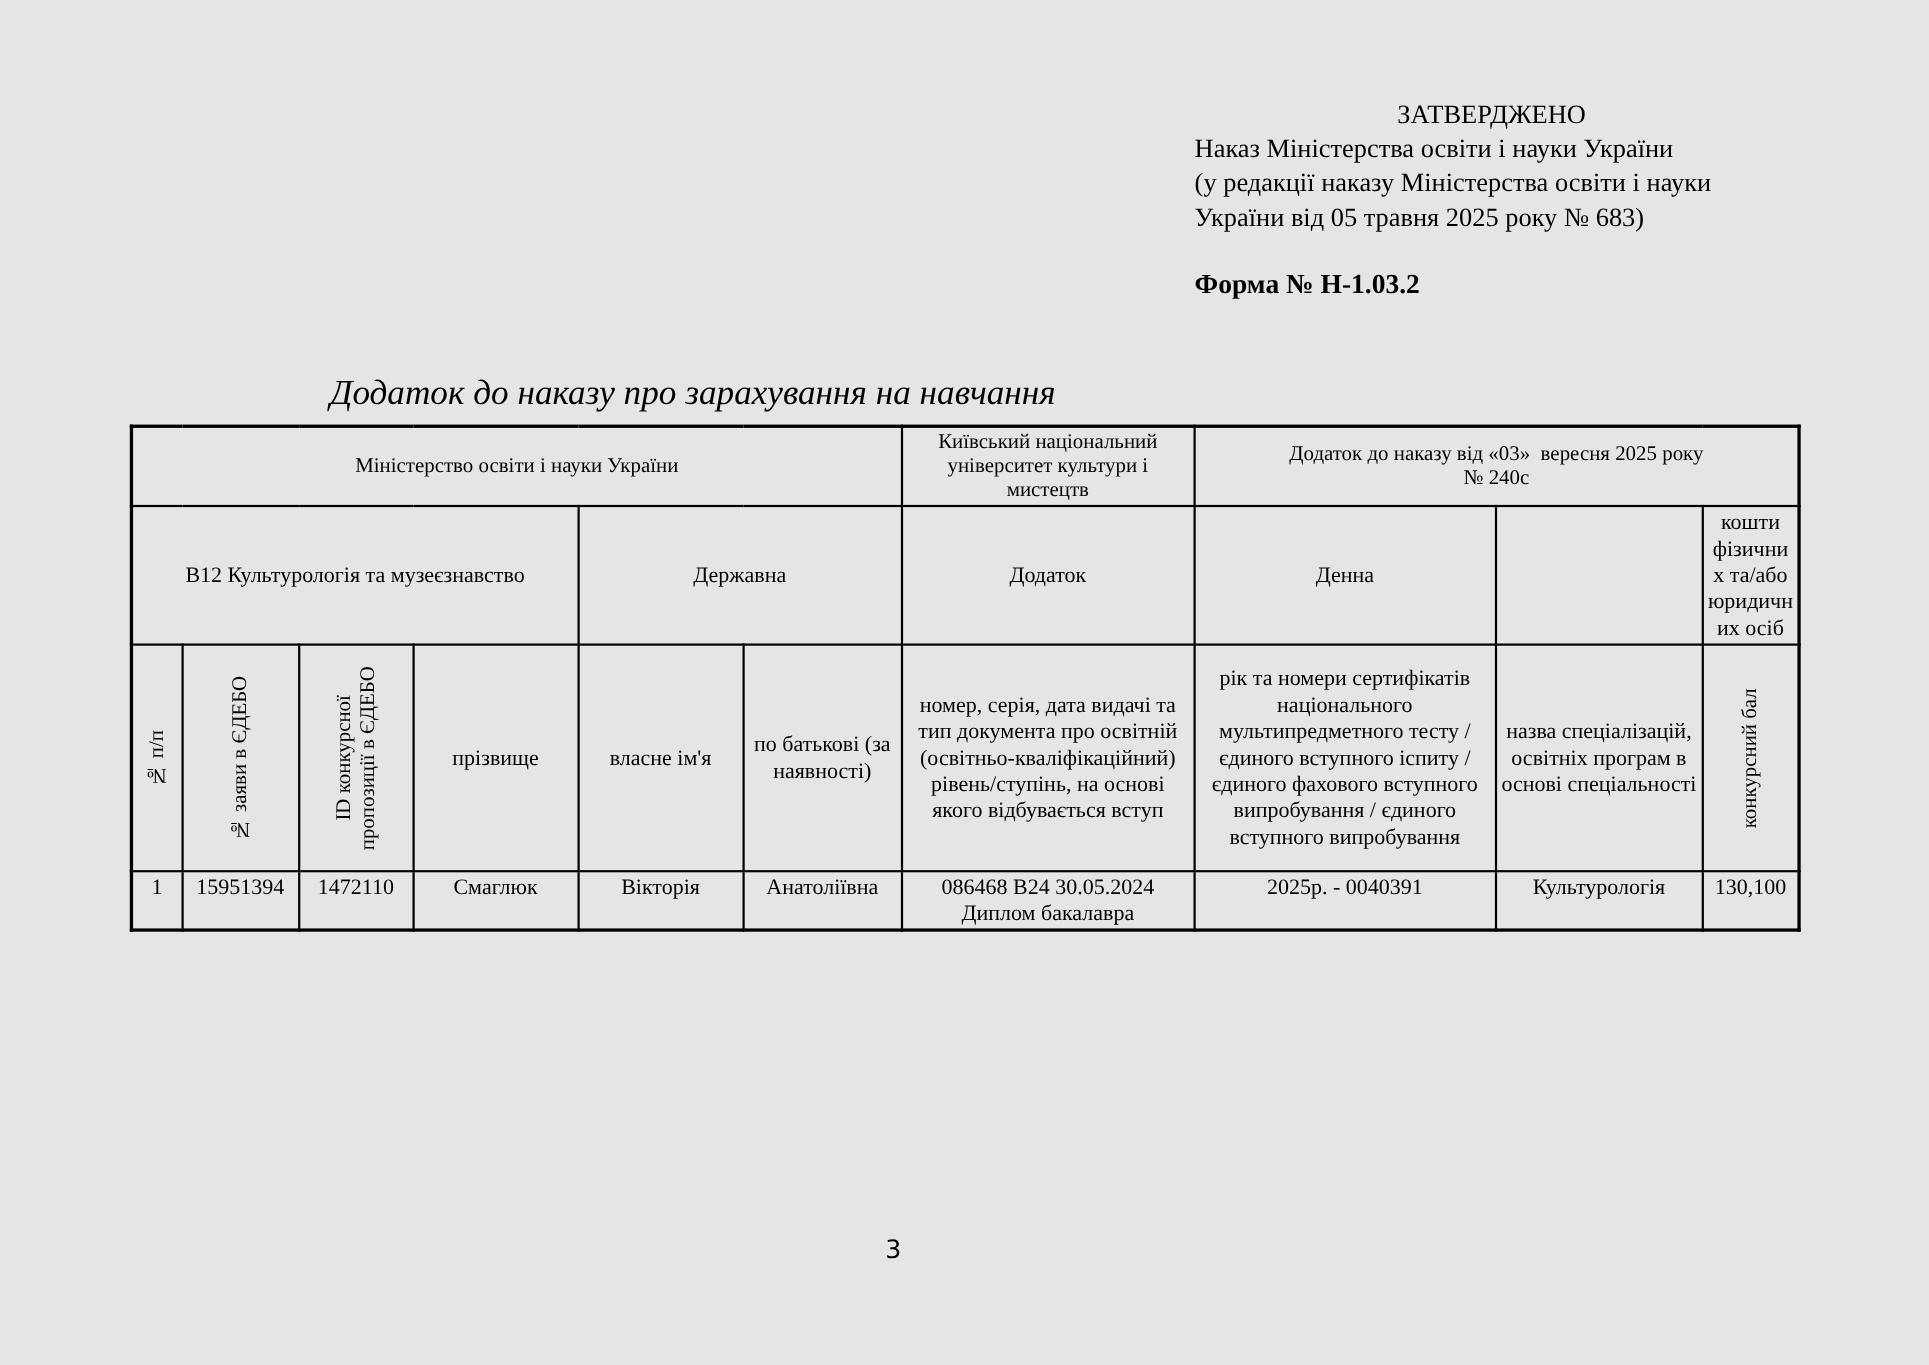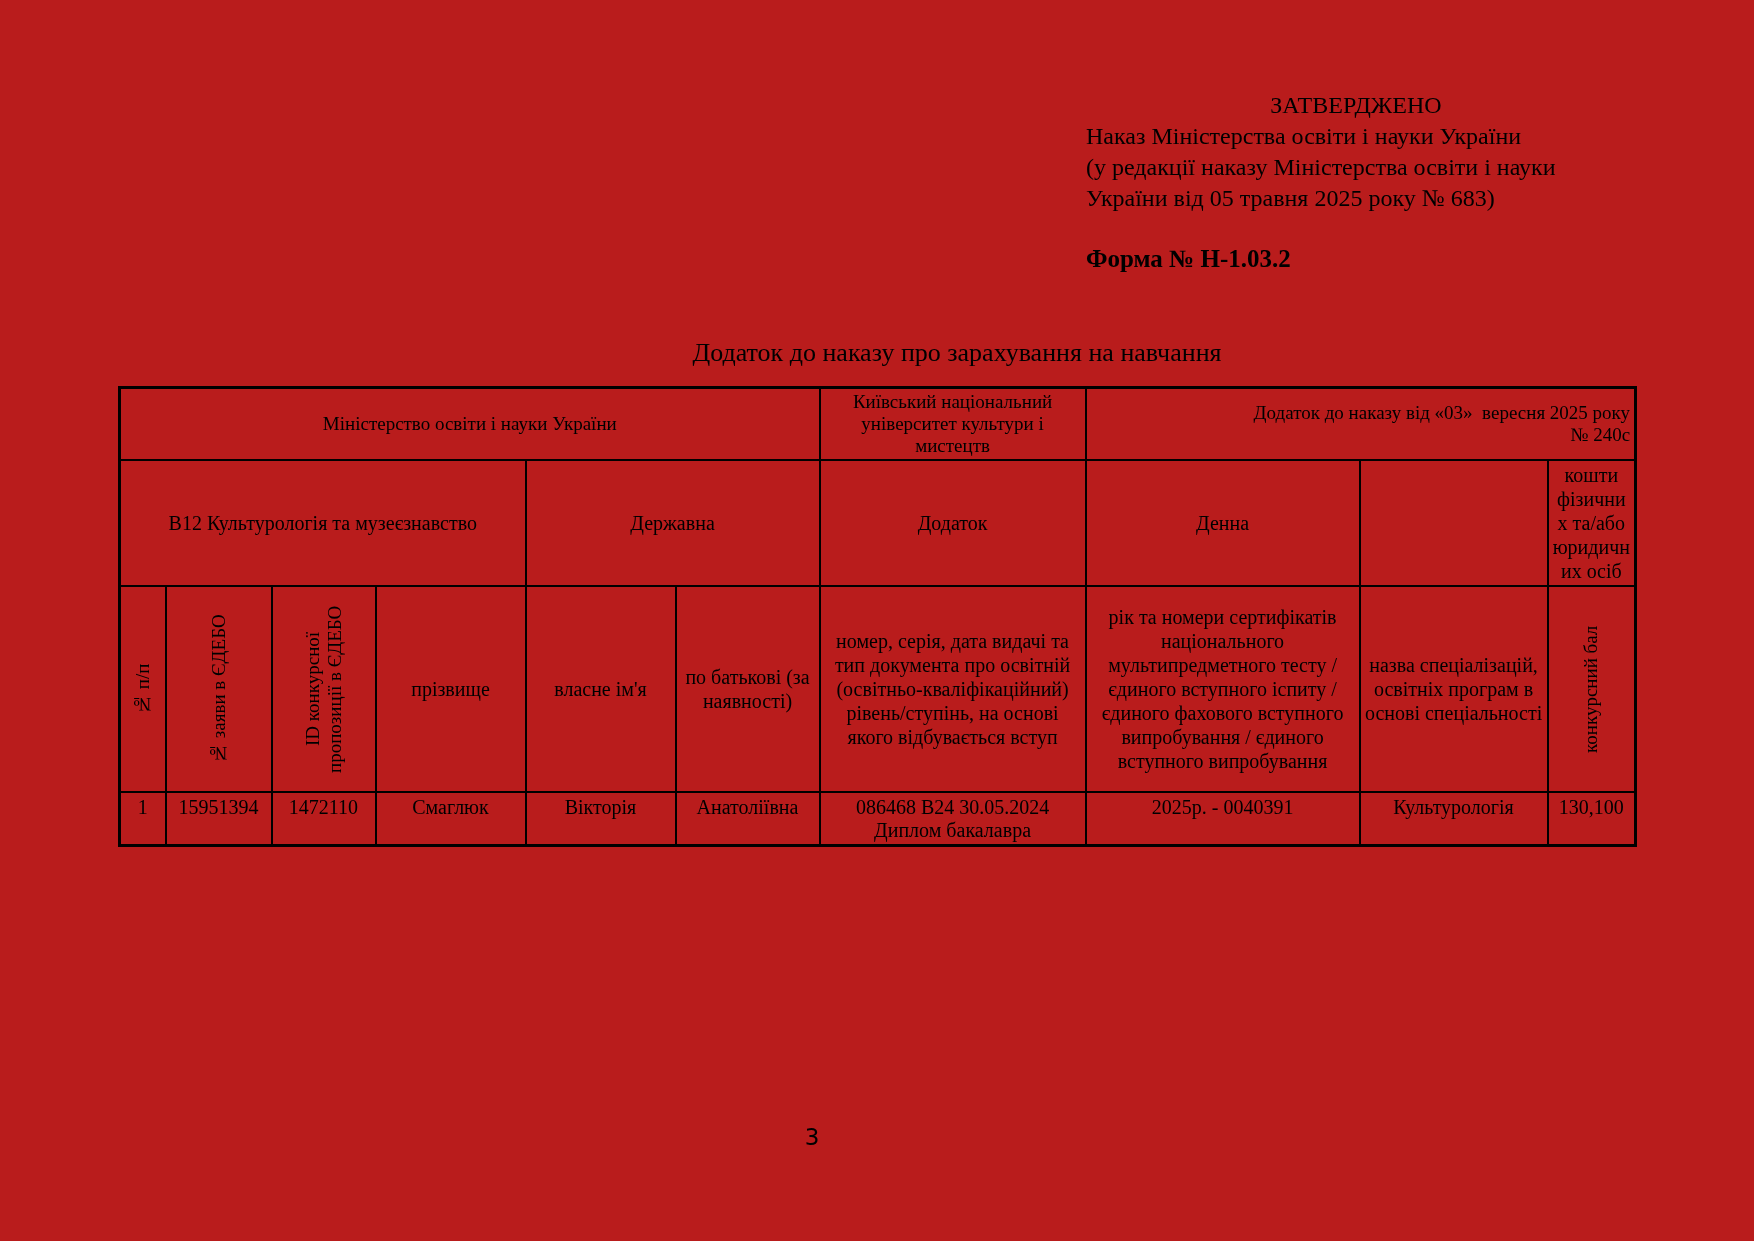--- a/index.html
+++ b/index.html
@@ -1,33 +1,33 @@
 <!DOCTYPE html>
 <html><head>
 <meta charset="utf-8">
 <style>
   html,body{margin:0;padding:0;background:#fff;}
   .page{
-    position:relative;width:1754px;height:1241px;background:#b91c1c;
+    position:relative;width:1754px;height:1241px;background:#e5e5e5;
     font-family:"Liberation Serif","DejaVu Serif",serif;color:#000;
     overflow:hidden;
   }
   
   .approval{
     position:absolute;left:1086px;top:90px;width:540px;
     font-size:24px;line-height:31px;text-align:left;
   }
   .approval .center-line{text-align:center;}
   .form-number{
     font-weight:bold;font-size:25px;margin-top:29px;
   }
   
   .doc-title{
     position:absolute;left:300px;top:338px;width:1314px;
-    text-align:center;font-size:26px;
+    font-size:32px;font-style:italic;
   }
   
   table.main{
     position:absolute;left:118px;top:386px;
     border-collapse:collapse;table-layout:fixed;width:1519px;
     border:3px solid #000;
   }
   table.main td{
     border:2px solid #000;
     text-align:center;vertical-align:middle;
@@ -80,21 +80,21 @@
         <col style="width:144px">
       <col style="width:266px">
         <col style="width:274px">
         <col style="width:188px">
       <col style="width:88px">
     </colgroup>
     <tbody>
         <tr class="r1">
       <td colspan="6">Міністерство освіти і науки України</td>
       <td>Київський національний університет культури і мистецтв</td>
-      <td colspan="3" class="prewrap" style="text-align:right">Додаток до наказу від «03»  вересня 2025 року
+      <td colspan="3" class="prewrap" style="text-align:center">Додаток до наказу від «03»  вересня 2025 року
 № 240с</td>
     </tr>
     <tr class="r2">
       <td colspan="4">В12 Культурологія та музеєзнавство</td>
       <td colspan="2">Державна</td>
       <td>Додаток</td>
       <td>Денна</td>
       <td></td>
       <td class="small-cell">кошти фізичних та/або юридичних осіб</td>
     </tr>

